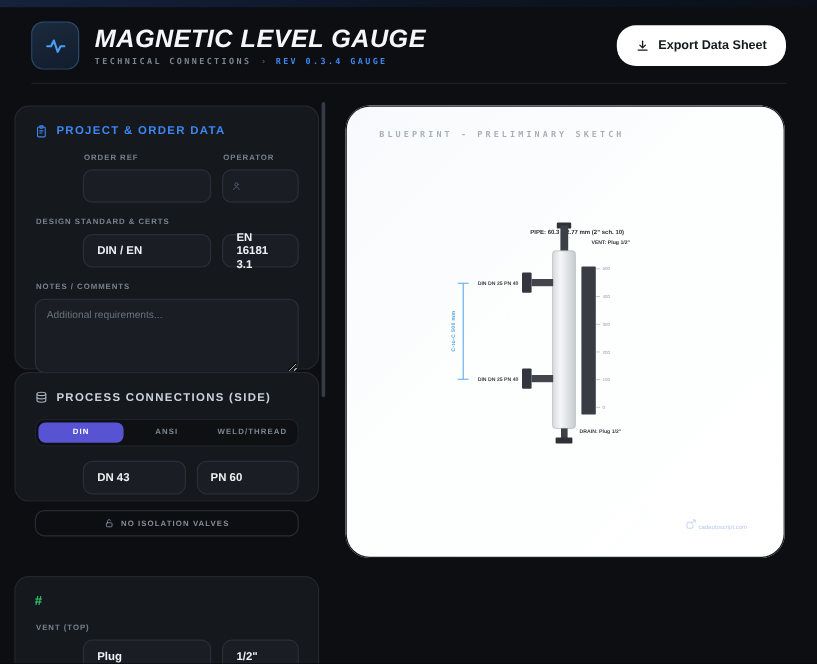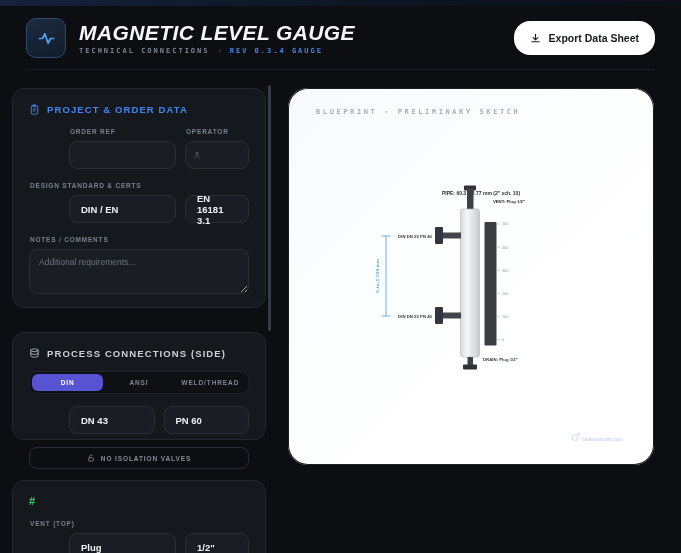--- a/index.html
+++ b/index.html
@@ -25,21 +25,21 @@
   .subrow .sep{color:#59606b;letter-spacing:0;}
   .subrow .rev{color:#3f86f0;}
   .export-btn{height:34px;padding:0 16px;border:none;border-radius:16px;background:#ffffff;
               display:flex;align-items:center;gap:8px;font-family:"Liberation Sans",sans-serif;
               font-size:10.5px;font-weight:bold;color:#17191d;cursor:pointer;}
   .export-btn svg{width:11px;height:11px;}
   
   .card{position:absolute;left:12px;width:254px;background:#15181d;border:1px solid #23272e;
         border-radius:12px;box-sizing:border-box;padding:15px 16px;}
   #card-project{top:88px;height:220px;}
-  #card-process{top:332px;height:108px;}
+  #card-process{top:310px;height:108px;}
   #card-vent{top:480px;height:150px;}
   .card-title{display:flex;align-items:center;gap:7px;font-size:9.5px;font-weight:bold;
               letter-spacing:1.1px;}
   .card-title.blue{color:#3d87f2;}
   .card-title.gray{color:#ccd2da;}
   .card-title.green{color:#2ecb70;}
   .card-title svg{width:11px;height:11px;flex:0 0 auto;}
   .hash-glyph{font-size:11px;font-weight:bold;line-height:1;}
   .grid2{display:grid;grid-template-columns:107px 1fr;gap:9px;padding-left:40px;}
   .grid2.even{grid-template-columns:1fr 1fr;}
@@ -48,21 +48,21 @@
   .inp{width:100%;height:28px;background:#1a1e24;border:1px solid #2a2f37;border-radius:8px;
        color:#e8ebee;font-size:9px;padding:0 9px;box-sizing:border-box;outline:none;
        font-family:"Liberation Sans",sans-serif;}
   .inp-wrap{position:relative;}
   .inp-icon{position:absolute;left:8px;top:50%;transform:translateY(-50%);line-height:0;}
   .inp-icon svg{width:8px;height:8px;}
   .inp.with-icon{padding-left:21px;}
   .select{height:26px;background:#1a1e24;border:1px solid #2a2f37;border-radius:8px;
           display:flex;align-items:center;padding:0 11px;font-size:9.5px;font-weight:bold;
           color:#eef1f4;cursor:pointer;}
-  textarea.inp{height:45px;resize:vertical;padding:7px 9px;font-size:8.5px;line-height:1.35;}
+  textarea.inp{height:62px;resize:vertical;padding:7px 9px;font-size:8.5px;line-height:1.35;}
   .inp::placeholder,textarea.inp::placeholder{color:#6b727d;}
   
   .tabs{margin-top:12px;background:#0e1014;border:1px solid #1e2229;border-radius:8px;
         display:flex;padding:2px;}
   .tab{flex:1;height:17px;display:flex;align-items:center;justify-content:center;
        font-size:6.5px;font-weight:bold;letter-spacing:0.9px;color:#7e8692;border-radius:6px;
        background:transparent;border:none;cursor:pointer;font-family:"Liberation Sans",sans-serif;}
   .tab.active{background:#5753d2;color:#ffffff;}
   .iso-btn{margin-top:13px;width:100%;height:22px;background:transparent;border:1px solid #272c34;
            border-radius:8px;display:flex;align-items:center;justify-content:center;gap:6px;

